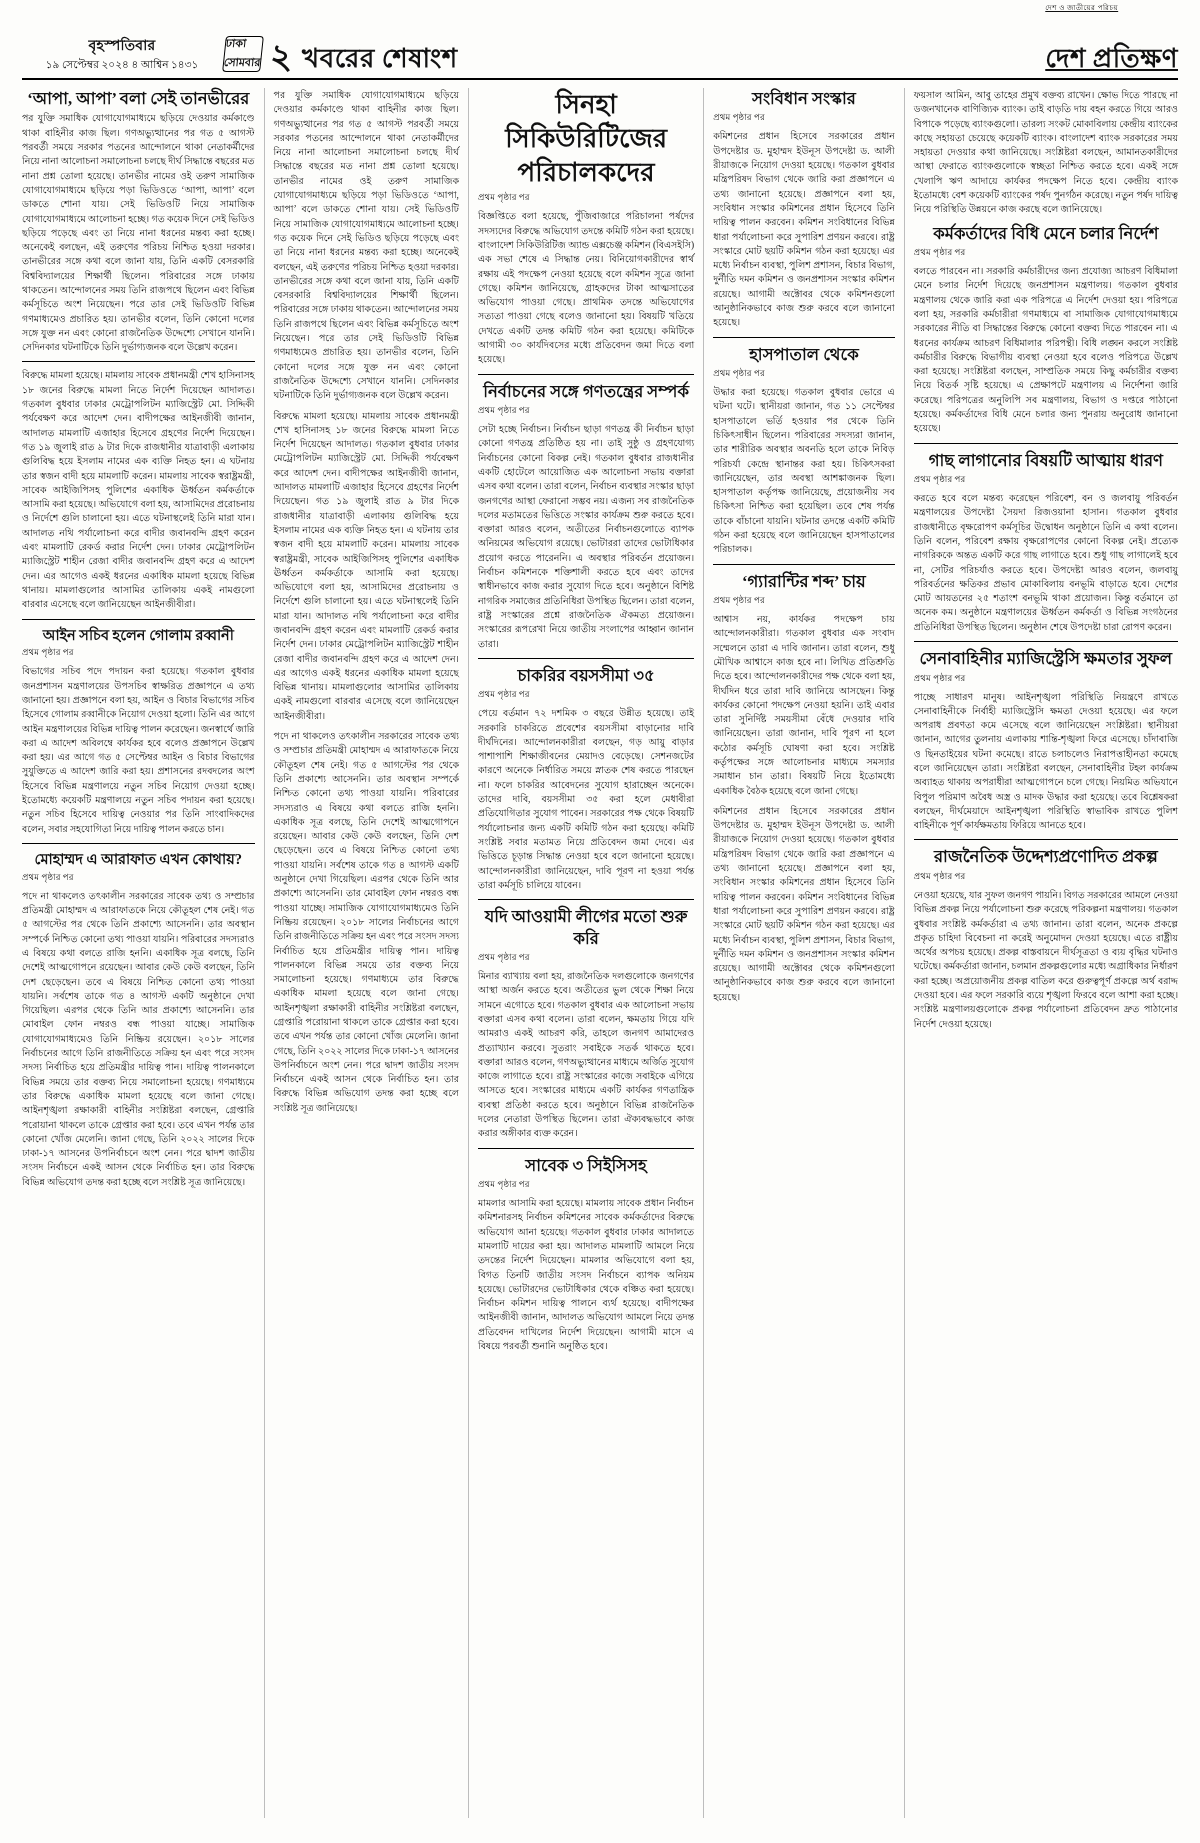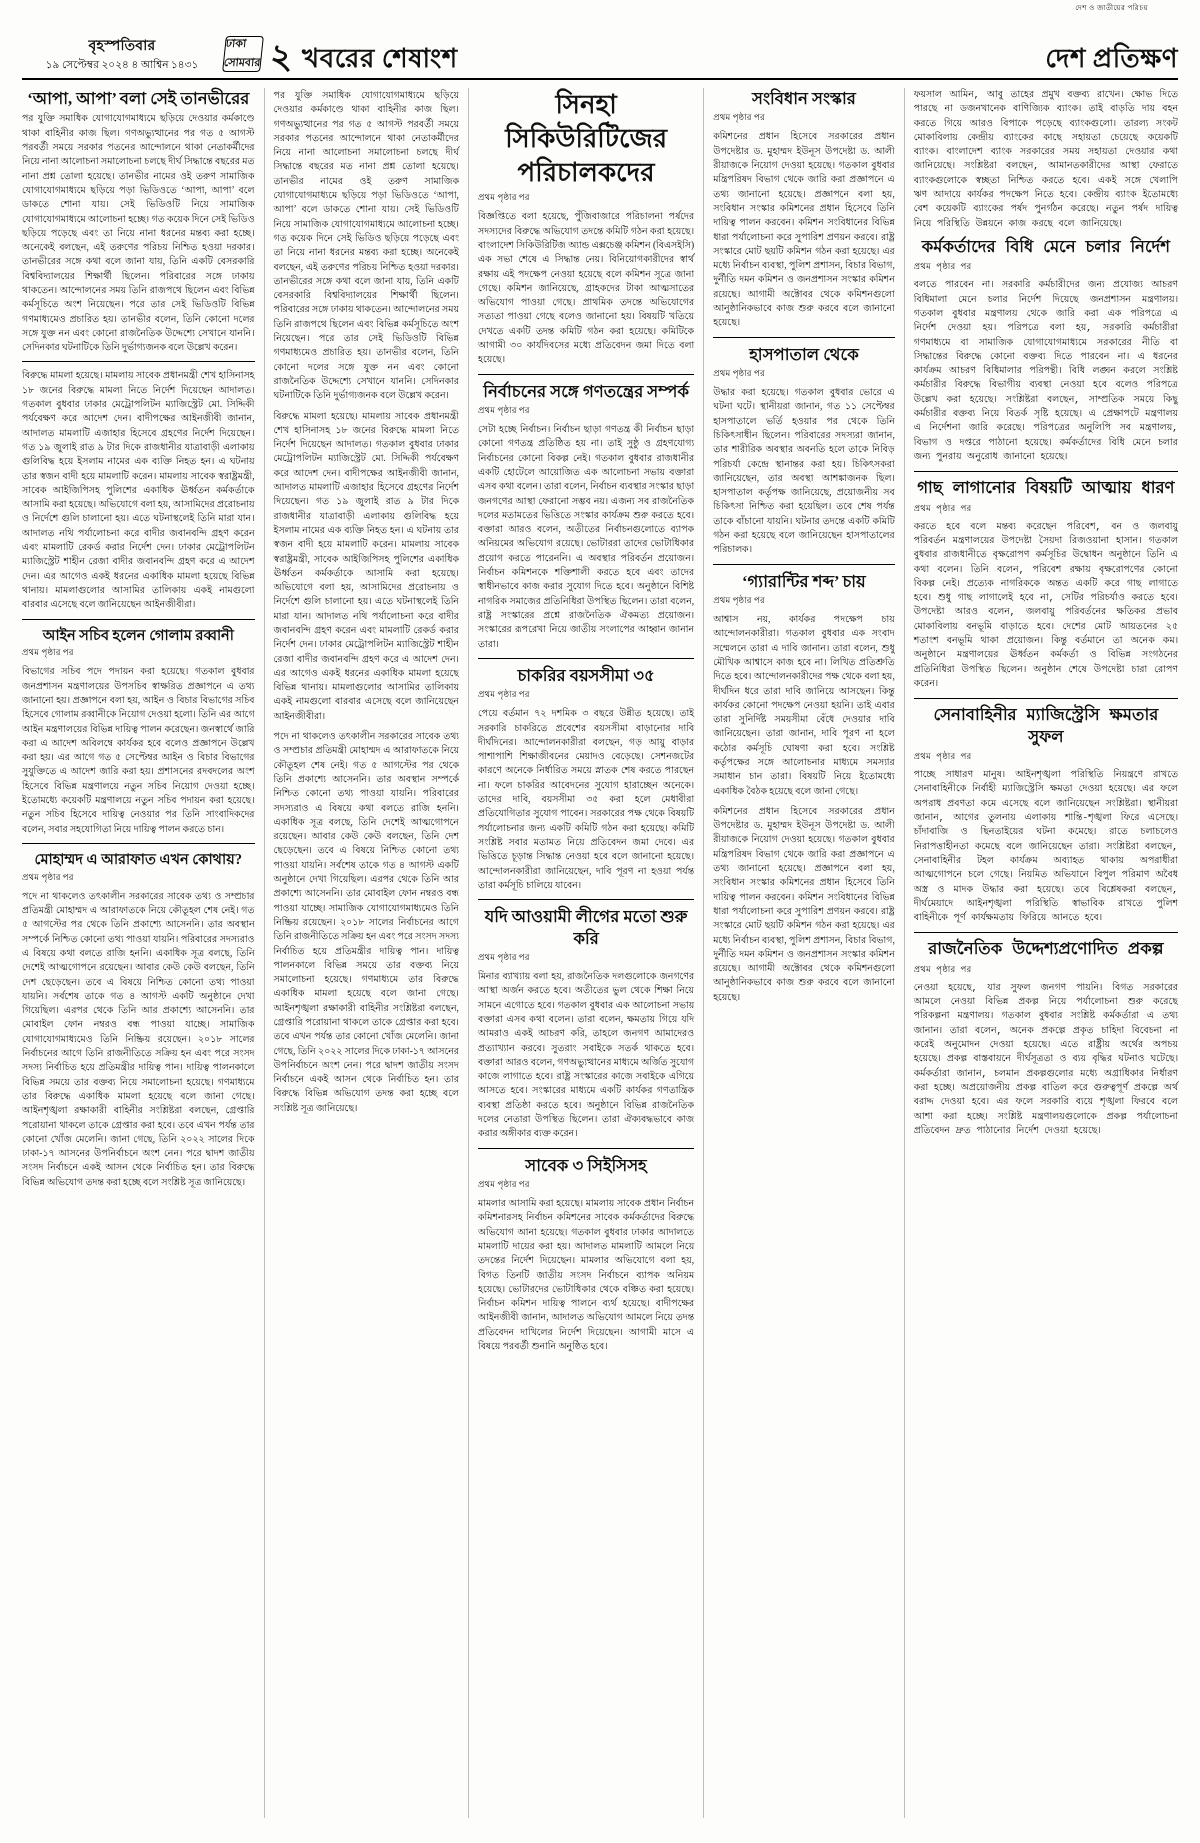--- a/index.html
+++ b/index.html
@@ -68,22 +68,23 @@
   }
   .mast-section {
     font-size: 26px;
     font-weight: bold;
     letter-spacing: .5px;
     line-height: 1;
     padding-bottom: 2px;
   }
   .mast-right {
     margin-left: auto;
-    text-align: center;
+    text-align: left;
     padding-bottom: 2px;
+    text-decoration: underline;
   }
   .mast-right .tiny {
     font-size: 7px;
     letter-spacing: .5px;
     margin-bottom: 1px;
   }
   .mast-right .logo {
     font-size: 26px;
     font-weight: bold;
     line-height: 1;
@@ -101,21 +102,21 @@
     box-sizing: border-box;
     padding: 0 9px;
     border-right: 1px solid #bdbdbd;
   }
   .col:last-child { border-right: none; padding-right: 0; }
   .col:first-child { padding-left: 0; }
   .c1 { width: 252px; }
   .c2 { width: 212px; }
   .c3 { width: 244px; }
   .c4 { width: 208px; }
-  .c5 { width: 284px; font-family: Liberation Mono, monospace; }
+  .c5 { width: 284px; }
 
   .headline {
     font-size: 16.5px;
     font-weight: bold;
     text-align: center;
     line-height: 1.3;
     margin: 0 0 2px 0;
   }
   .headline.big { font-size: 26px; }
   .headline.small { font-size: 14.5px; }

